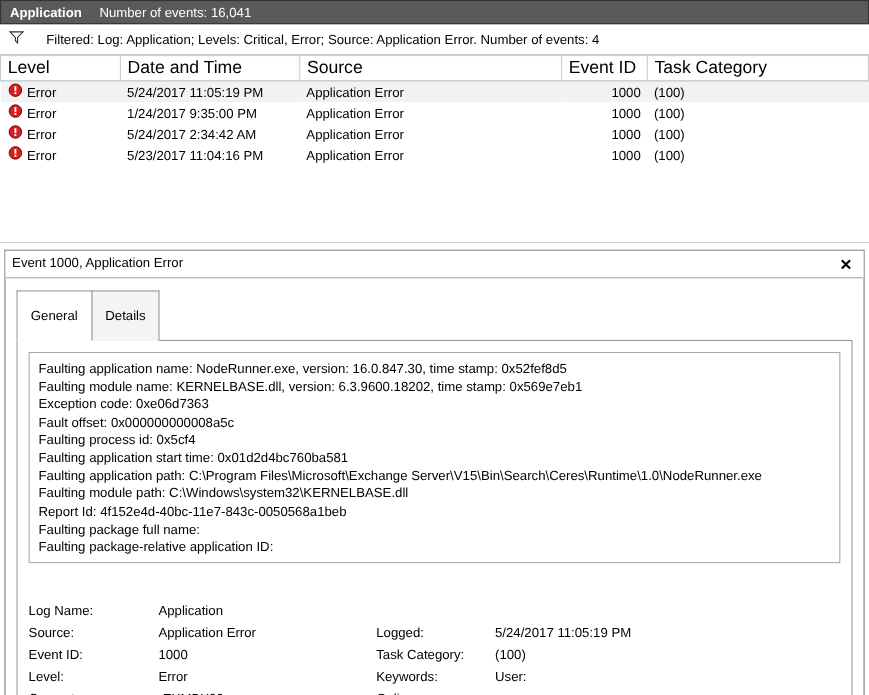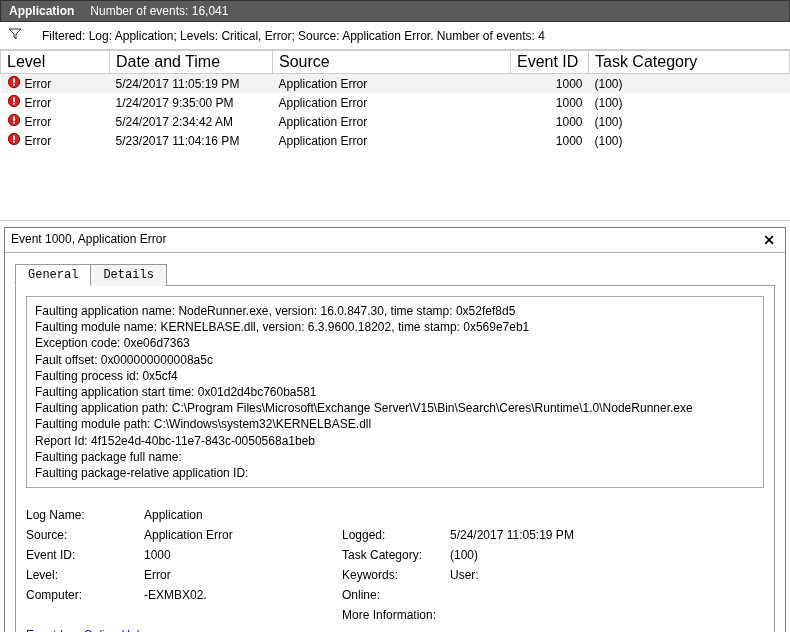--- a/index.html
+++ b/index.html
@@ -81,47 +81,46 @@
     font-size: 14px;
     cursor: pointer;
     padding: 0 4px;
   }
   .tabs {
     display: flex;
     padding: 10px 10px 0 10px;
     gap: 0;
   }
   .tab {
-    padding: 3px 12px;
+    padding: 15px 12px;
     border: 1px solid #999;
     background: #f4f4f4;
     border-bottom: none;
     position: relative;
     top: 1px;
     cursor: pointer;
-    font-family: Liberation Mono, monospace;
   }
   .tab.active {
     background: #fff;
     border-bottom: 1px solid #fff;
     z-index: 2;
   }
   .tab + .tab { margin-left: -1px; }
   .tab-content {
     margin: 0 10px 10px 10px;
     border: 1px solid #999;
     padding: 10px;
   }
   .fault-box {
     border: 1px solid #aaa;
     padding: 6px 8px;
     font-size: 12px;
     line-height: 1.35;
     min-height: 150px;
-    margin-bottom: 20px;
+    margin-bottom: 36px;
     white-space: pre-line;
   }
   .prop-grid {
     display: grid;
     grid-template-columns: 110px 190px 100px 1fr;
     row-gap: 6px;
     column-gap: 8px;
     font-size: 12px;
   }
   .prop-label {}

